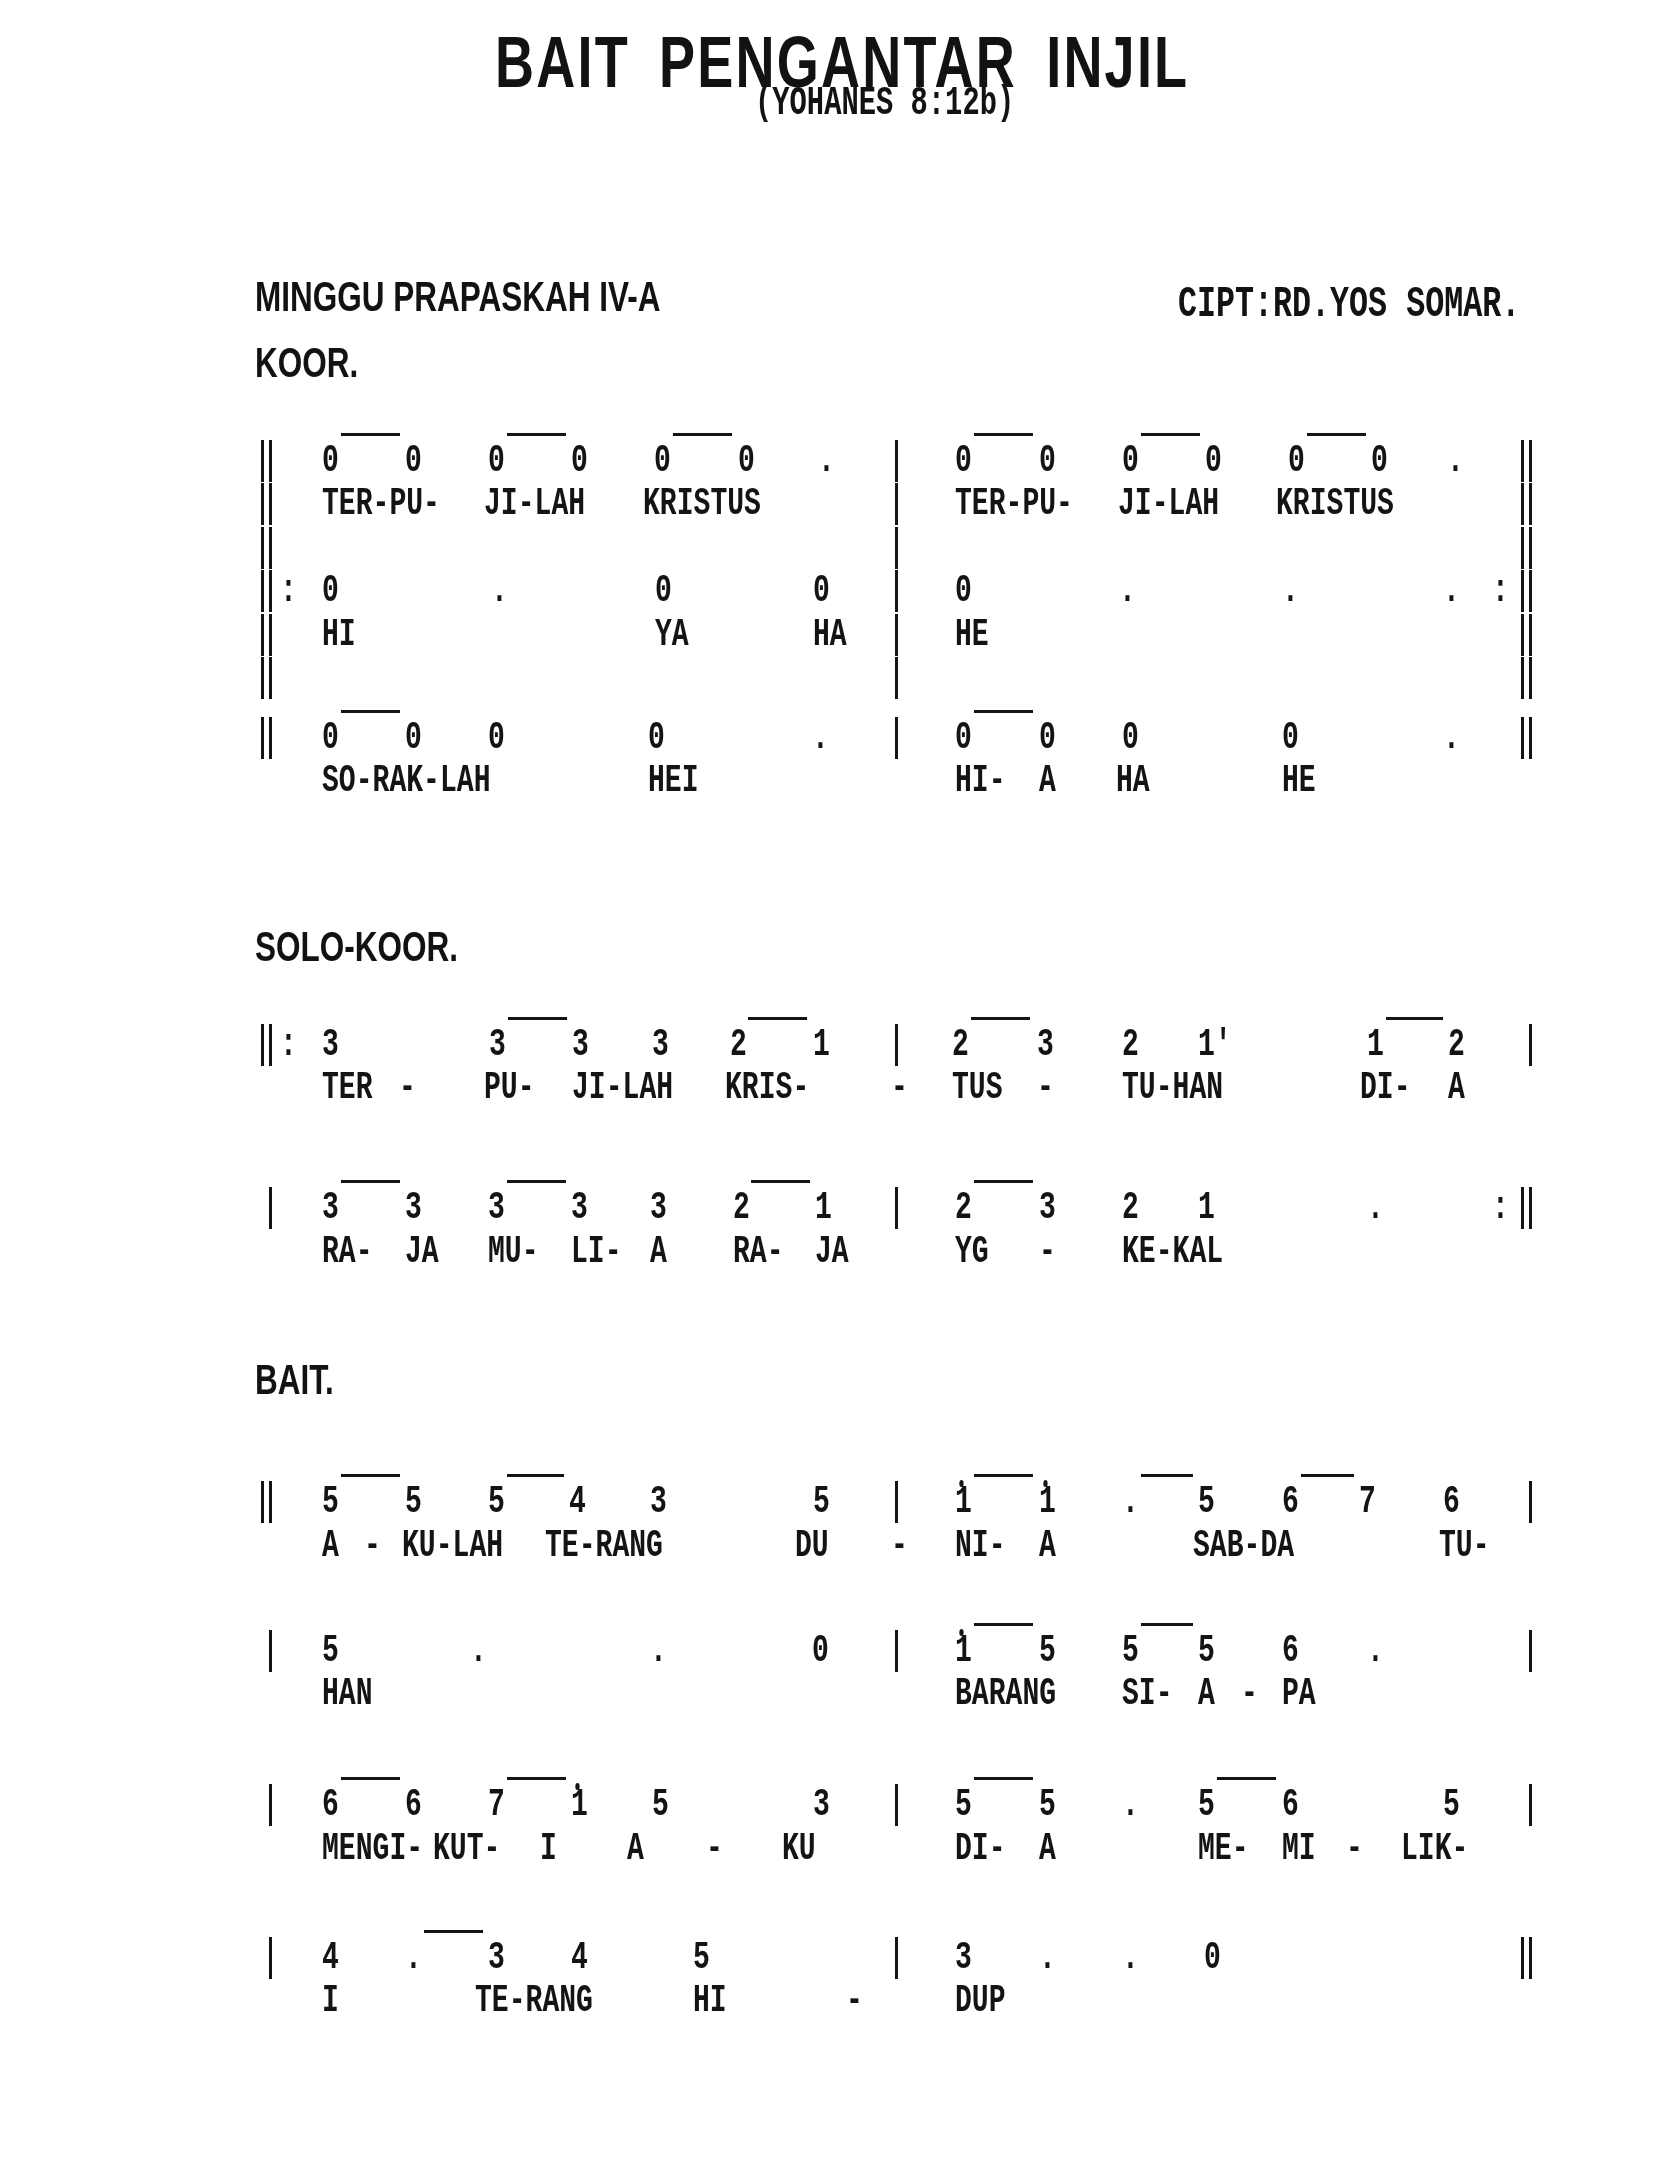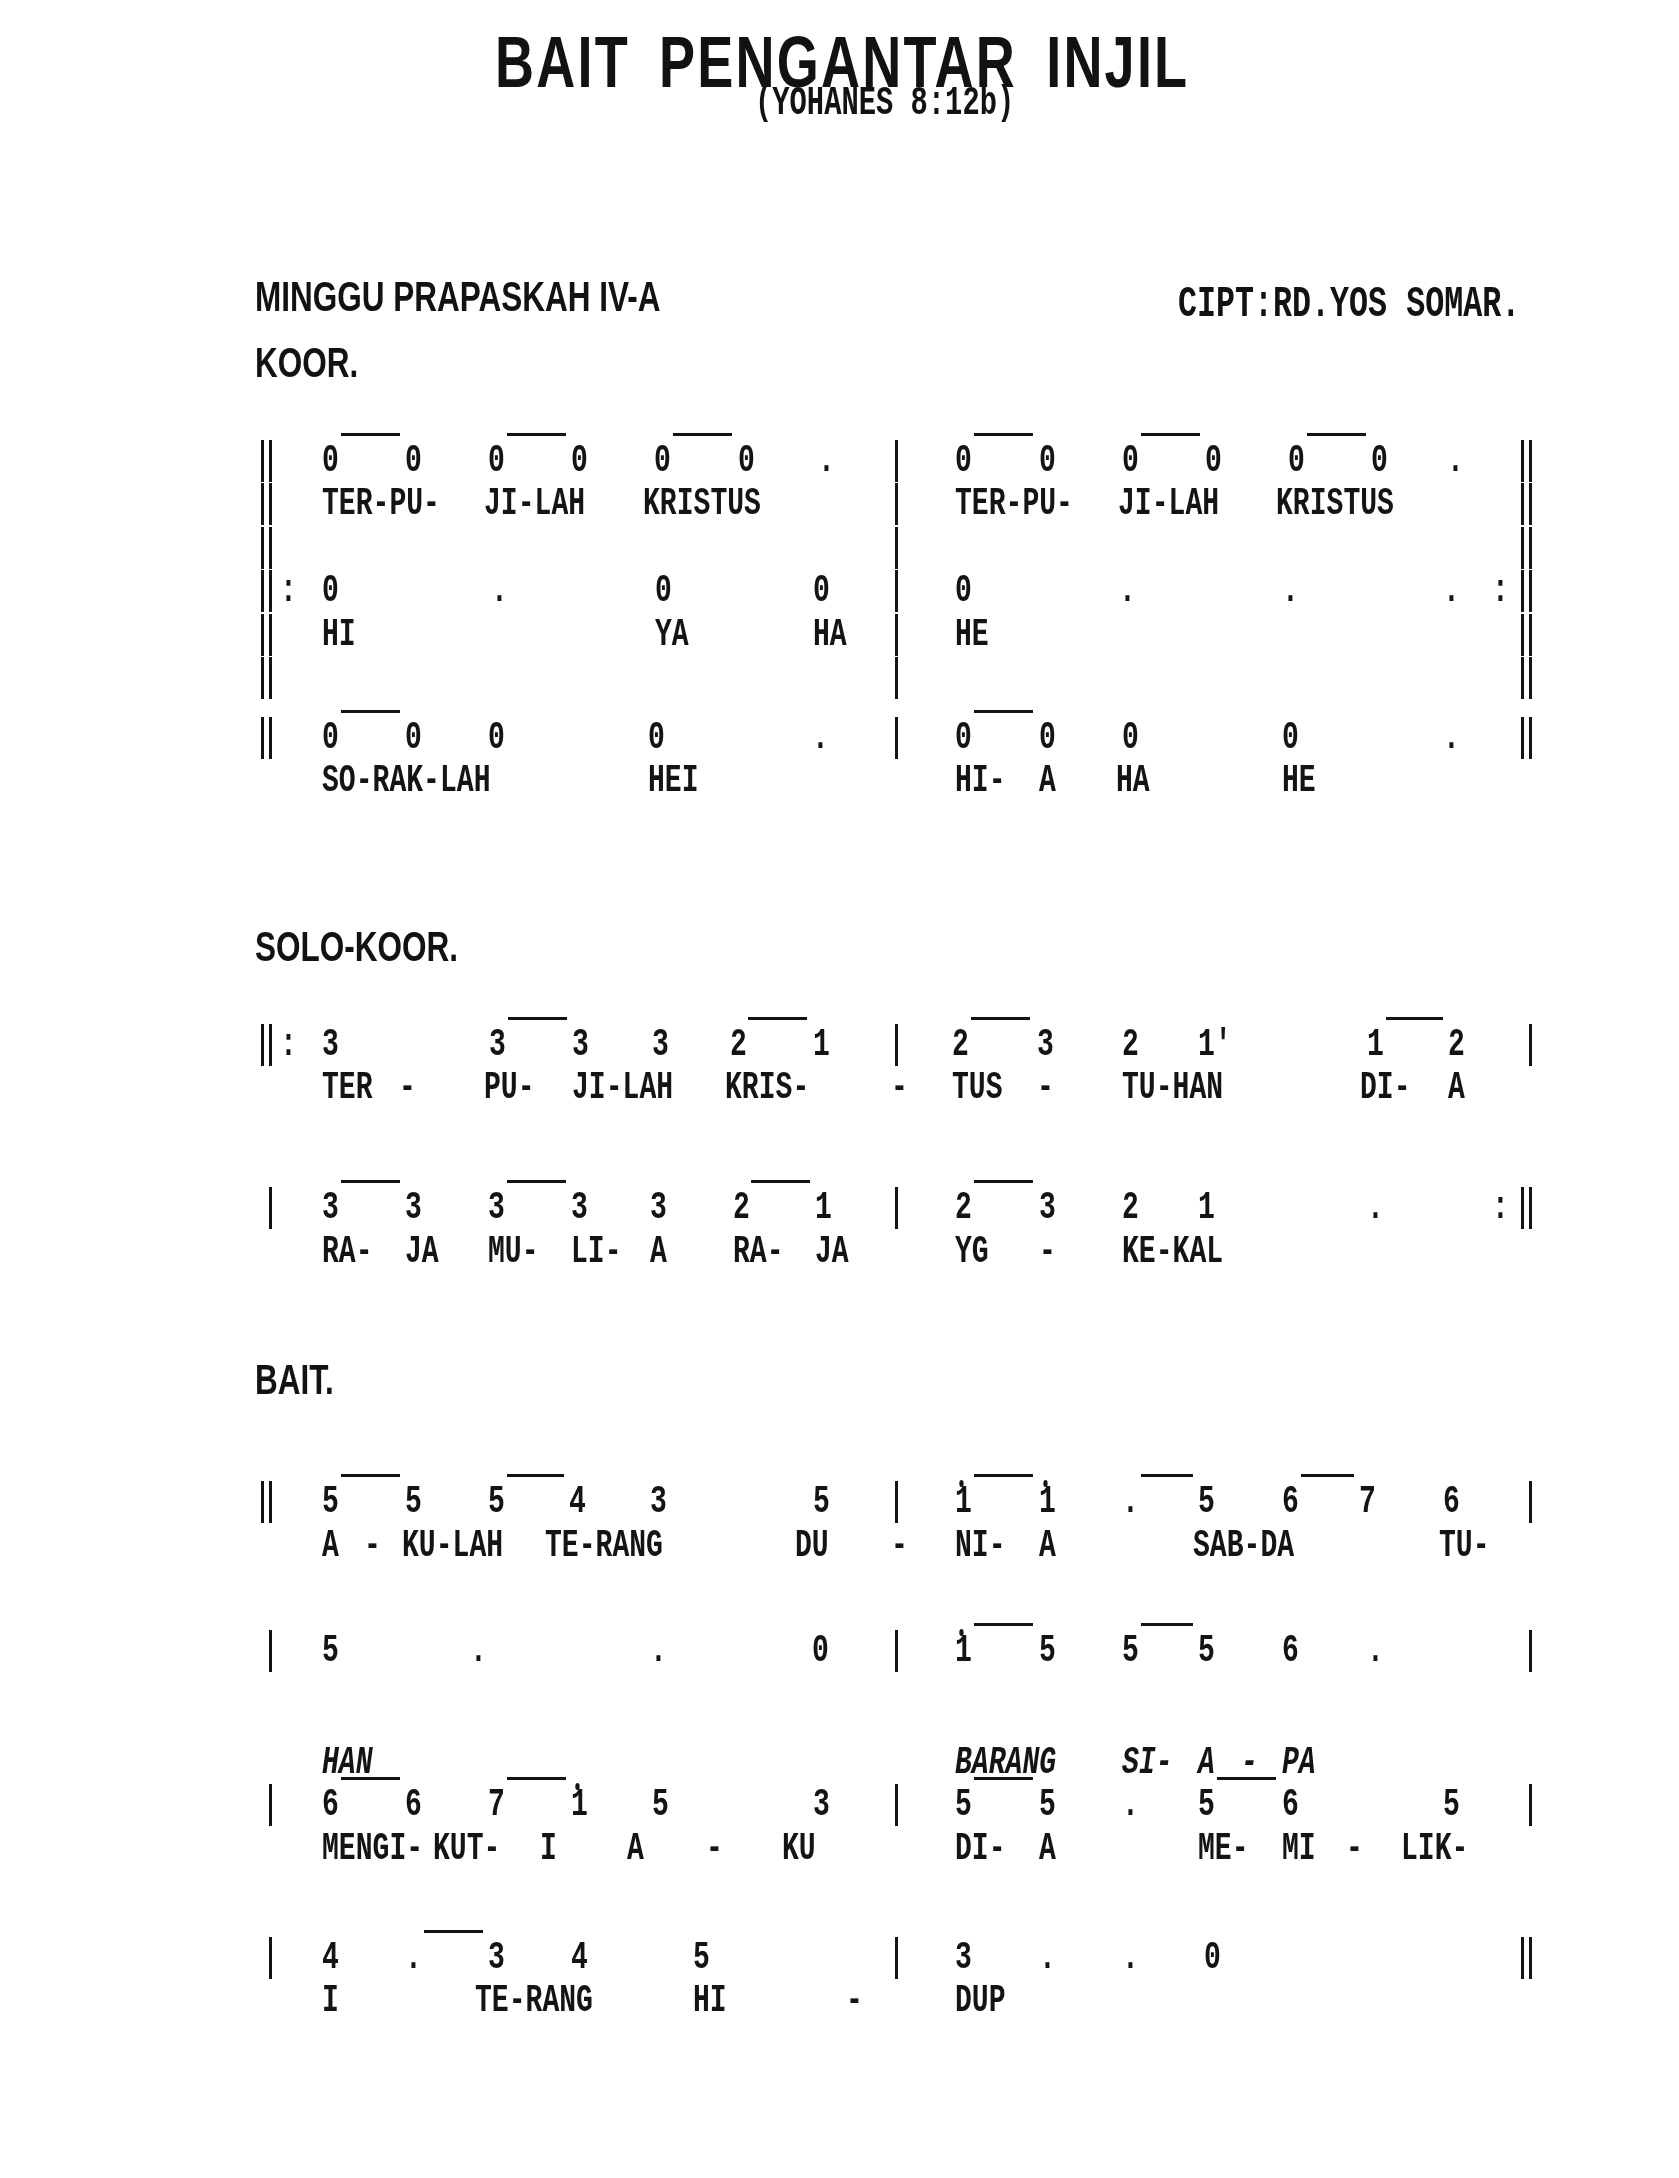--- a/index.html
+++ b/index.html
@@ -245,21 +245,21 @@
         <span class="tk" style="left: 955px;">1<i class="hdot"></i></span>
         <span class="tk" style="left: 1039px;">5</span>
         <span class="tk" style="left: 1122px;">5</span>
         <span class="tk" style="left: 1198px;">5</span>
         <span class="tk" style="left: 1282px;">6</span>
         <span class="tk" style="left: 1367px;">.</span>
         <div class="sbar" style="left: 1529px;"></div>
         <div class="ovl" style="left: 974px; width: 59px;"></div>
         <div class="ovl" style="left: 1141px; width: 52px;"></div>
       </div>
-      <div class="row" style="top: 1740px; font-style: italic;">
+      <div class="row" style="top: 1671px;">
         <span class="tk" style="left: 322px;">HAN</span>
         <span class="tk" style="left: 955px;">BARANG</span>
         <span class="tk" style="left: 1122px;">SI-</span>
         <span class="tk" style="left: 1198px;">A</span>
         <span class="tk" style="left: 1241px;">-</span>
         <span class="tk" style="left: 1282px;">PA</span>
       </div>
       <div class="row" style="top: 1782px;">
         <div class="sbar" style="left: 269px;"></div>
         <span class="tk" style="left: 322px;">6</span>

